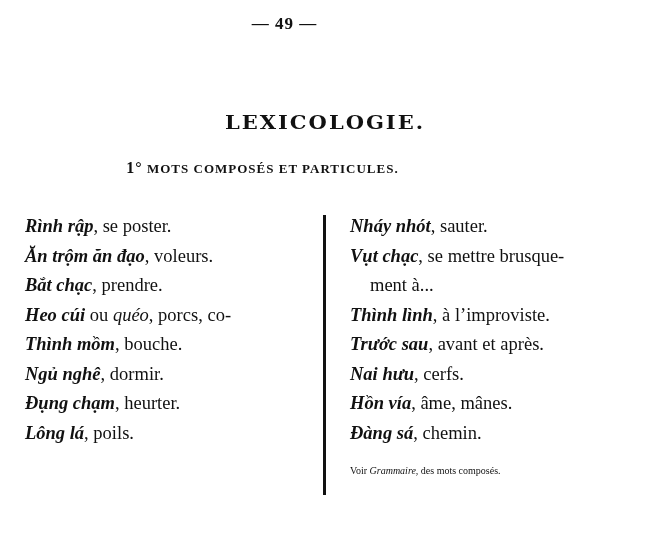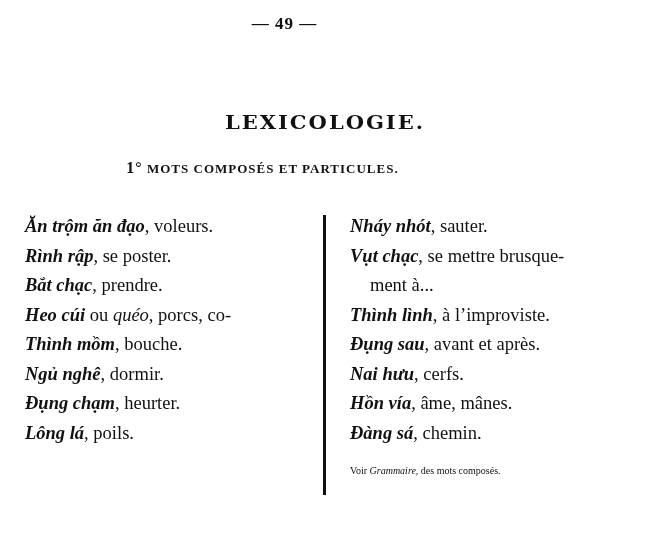--- a/index.html
+++ b/index.html
@@ -42,34 +42,34 @@
 <div class="page-number">— 49 —</div>
 
 <div class="title">LEXICOLOGIE.</div>
 
 <div class="subtitle">
   <span class="num">1°</span>
   <span>MOTS COMPOSÉS ET PARTICULES.</span>
 </div>
 
 <div class="col left">
+  <p class="entry"><span class="vn">Rình rập</span><span>, se poster.</span></p>
   <p class="entry"><span class="vn">Ăn trộm ăn đạo</span><span>, voleurs.</span></p>
-  <p class="entry"><span class="vn">Rình rập</span><span>, se poster.</span></p>
   <p class="entry"><span class="vn">Bắt chạc</span><span>, prendre.</span></p>
   <p class="entry"><span class="vn">Heo cúi</span><span> ou </span><span class="vn light">quéo</span><span>, porcs, co-</span></p>
   <p class="entry"><span class="vn">Thình mồm</span><span>, bouche.</span></p>
   <p class="entry"><span class="vn">Ngủ nghê</span><span>, dormir.</span></p>
   <p class="entry"><span class="vn">Đụng chạm</span><span>, heurter.</span></p>
   <p class="entry"><span class="vn">Lông lá</span><span>, poils.</span></p>
 </div>
 
 <div class="divider"></div>
 
 <div class="col right">
   <p class="entry"><span class="vn">Nháy nhót</span><span>, sauter.</span></p>
   <p class="entry"><span class="vn">Vụt chạc</span><span>, se mettre brusque-</span><span class="cont">ment à...</span></p>
   <p class="entry"><span class="vn">Thình lình</span><span>, à l’improviste.</span></p>
-  <p class="entry"><span class="vn">Đụng sau</span><span>, avant et après.</span></p>
+  <p class="entry"><span class="vn">Trước sau</span><span>, avant et après.</span></p>
   <p class="entry"><span class="vn">Nai hưu</span><span>, cerfs.</span></p>
   <p class="entry"><span class="vn">Hồn vía</span><span>, âme, mânes.</span></p>
   <p class="entry"><span class="vn">Đàng sá</span><span>, chemin.</span></p>
   <p class="entry note"><span>Voir </span><i>Grammaire</i><span>, des mots composés.</span></p>
 </div>
 
 </body></html>

